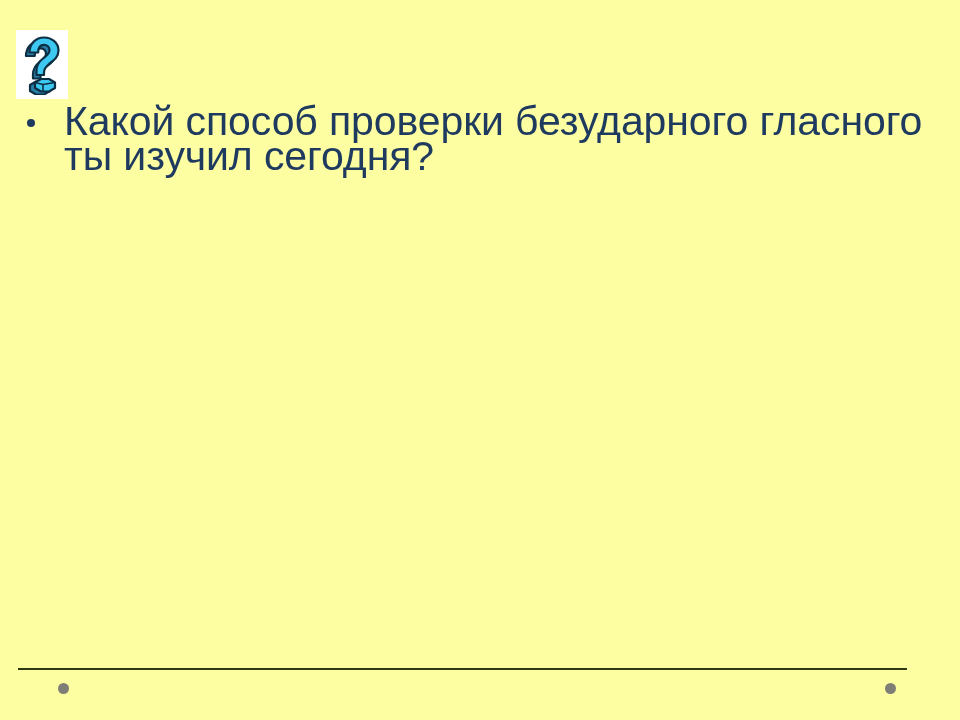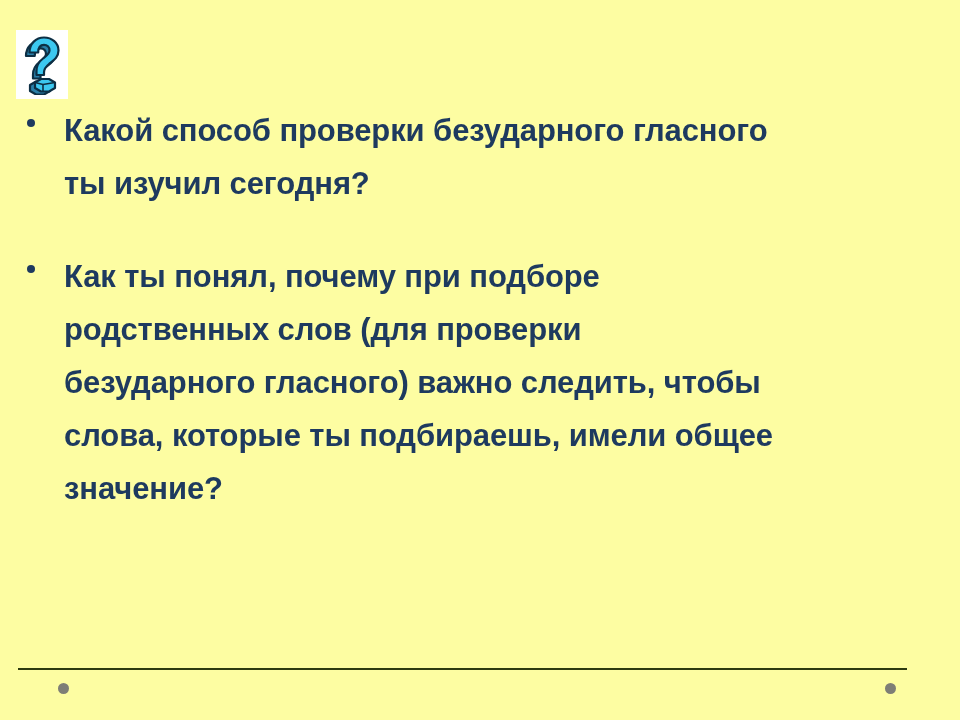--- a/index.html
+++ b/index.html
@@ -69,23 +69,23 @@
     top: 15px;
     width: 8px;
     height: 8px;
     border-radius: 50%;
     background: #1e3a5f;
   }
 
   .bullet-text {
     flex: 1 1 auto;
     color: #1e3a5f;
-    font-size: 31px;
-    line-height: 53px;
-    font-weight: bold;
+    font-size: 41px;
+    line-height: 35px;
+    font-weight: normal;
     letter-spacing: -0.1px;
     white-space: pre-line;
     padding-top: 0;
   }
 
   
   #bullet-block-1 .bullet-text { max-width: 880px; }
   #bullet-block-2 .bullet-text { max-width: 880px; }
   #bullet-block-3 .bullet-text { max-width: 880px; }
 
@@ -157,28 +157,20 @@
 
   <div id="bullet-list">
 
     <div class="bullet-block" id="bullet-block-1">
       <span class="bullet-marker"></span>
       <span class="bullet-text">Какой способ проверки безударного гласного
 ты изучил сегодня?</span>
     </div>
 
 
-    <div class="bullet-block" id="bullet-block-3">
-      <span class="bullet-marker"></span>
-      <span class="bullet-text">Как ты понял, почему при подборе
-родственных слов (для проверки
-безударного гласного) важно следить, чтобы
-слова, которые ты подбираешь, имели общее
-значение?</span>
-    </div>
 
   </div>
 
   <div id="footer-rule"></div>
   <div class="footer-dot" id="footer-dot-left"></div>
   <div class="footer-dot" id="footer-dot-right"></div>
 
 </div>
 
 </body></html>

